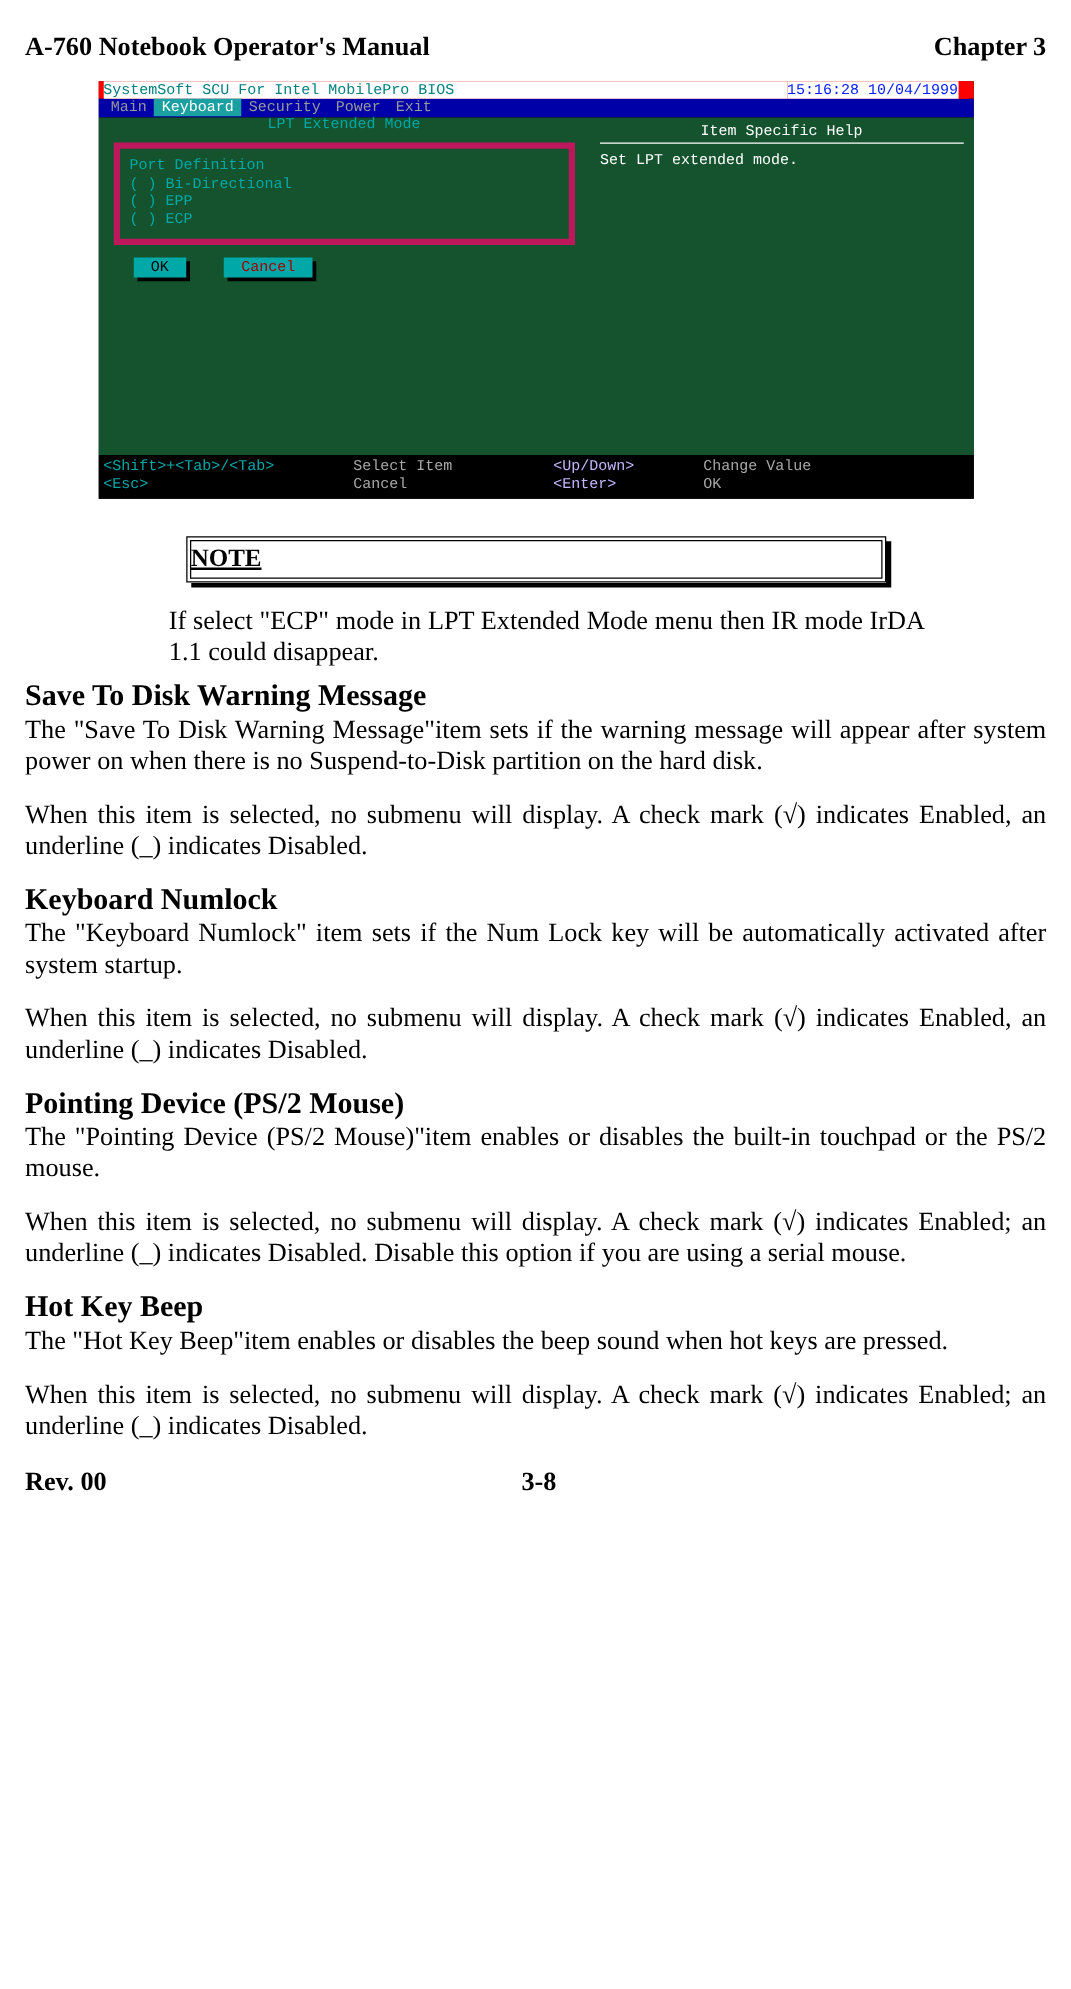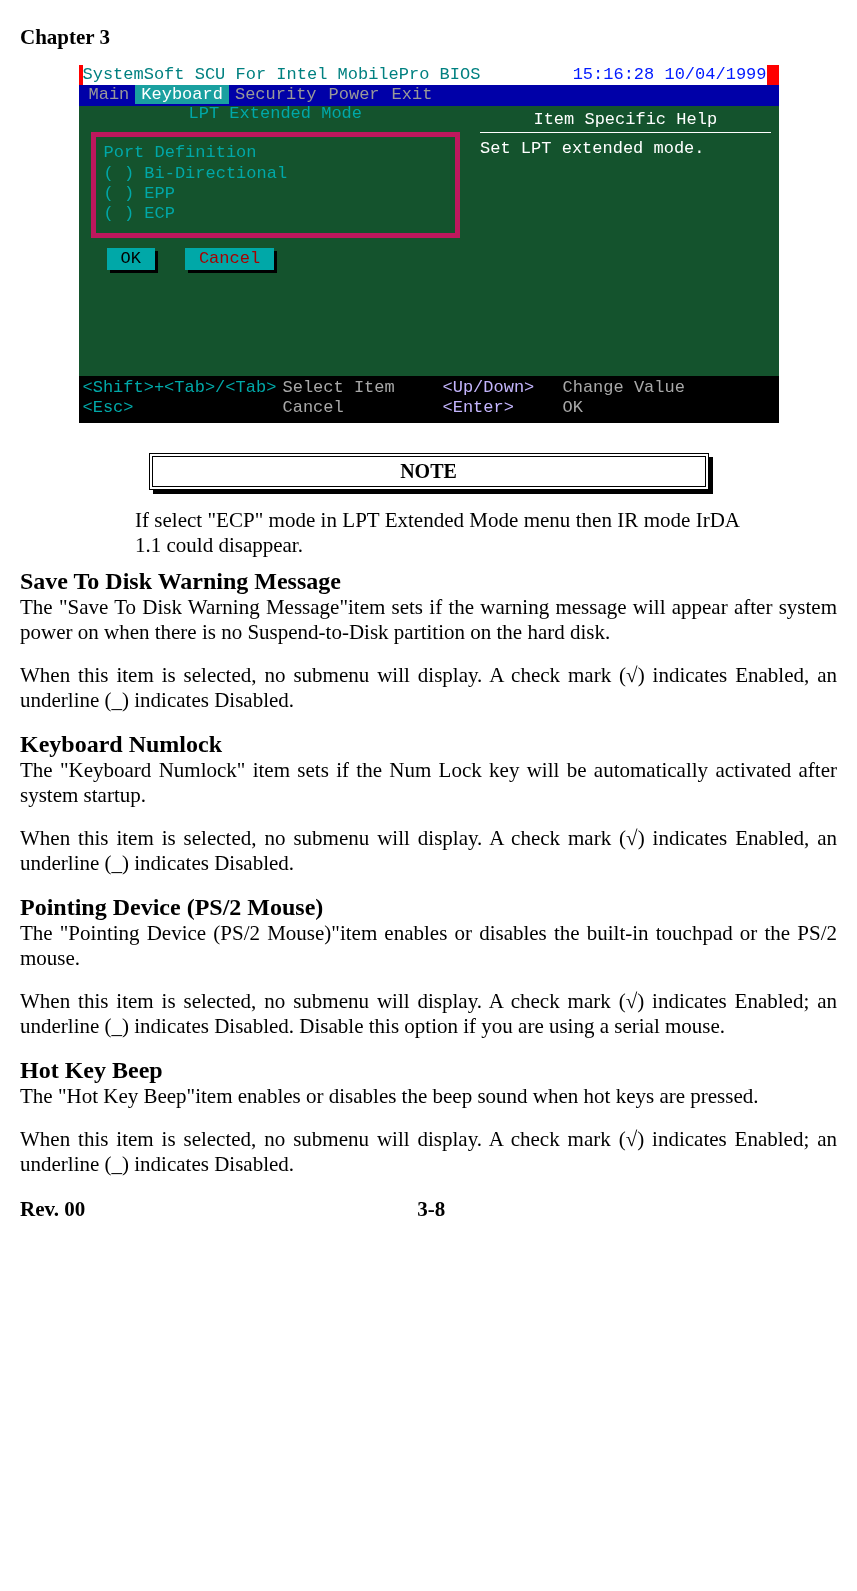--- a/index.html
+++ b/index.html
@@ -15,21 +15,21 @@
       display: flex;
       justify-content: space-between;
       font-weight: bold;
       margin-bottom: 15px;
     }
     
     .bios {
       width: 700px;
       margin: 0 auto 30px auto;
       font-family: "Courier New", monospace;
-      font-size: 17px;
+      font-size: 12px;
       line-height: 1.2;
       background: #000;
     }
     .bios-top {
       background: #f00;
       display: flex;
       color: #00f;
       padding: 0 4px;
     }
     .bios-top .title { color: #008080; flex: 1; background:#fff; }
@@ -95,24 +95,24 @@
     .bios-footer .c1 { width: 200px; color:#00a8a8;}
     .bios-footer .c2 { width: 160px; color:#a8a8a8;}
     .bios-footer .c3 { width: 120px; color:#c4b5fd;}
     .bios-footer .c4 { color:#a8a8a8;}
     
     .note-box {
       width: 560px;
       margin: 0 auto 18px auto;
       border: 4px double #000;
       box-shadow: 4px 4px 0 #000;
-      text-align: center;
       font-weight: bold;
       font-size: 20px;
       padding: 3px 0;
+      text-decoration: underline;
     }
     .note-text {
       width: 605px;
       margin: 0 auto 10px 115px;
       text-align: justify;
     }
     h2.section {
       font-size: 24px;
       font-weight: bold;
       margin-top: 6px;
@@ -127,20 +127,21 @@
       font-weight: bold;
       margin-top: 20px;
       gap: 48px;
     }
     .footer-row .pg { margin: 0 auto; }
   </style>
 </head>
 <body>
 
 <div class="header-row">
+  <span>A-760 Notebook Operator's Manual</span>
   <span>Chapter 3</span>
 </div>
 
 <div class="bios">
   <div class="bios-top">
     <span class="title">SystemSoft SCU For Intel MobilePro BIOS</span>
     <span class="time">15:16:28  10/04/1999</span>
     <span class="redslice"></span>
   </div>
   <div class="bios-menubar">

